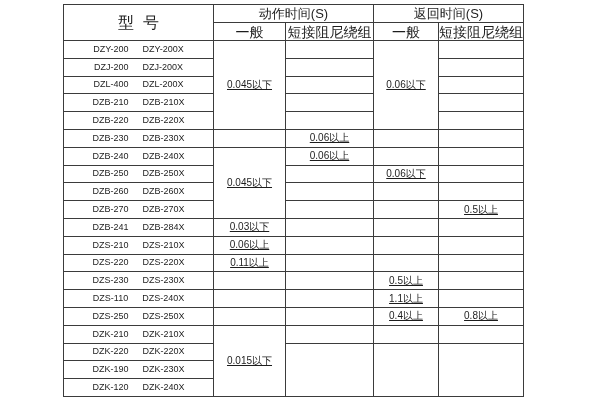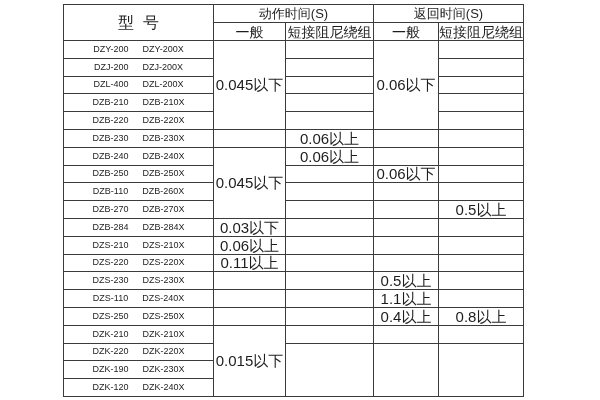--- a/index.html
+++ b/index.html
@@ -10,21 +10,21 @@
   th,td{border:1px solid #3b3b3b;padding:0;margin:0;
         text-align:center;vertical-align:middle;
         font-weight:normal;color:#1d1d1d;font-size:9px;line-height:1;
         overflow:hidden;}
   thead tr{height:18px;}
   tbody tr{height:17.8px;}
   .hdr{font-size:13px;}
   .hdr-model{white-space:pre;font-size:16px;}
   .hdr-sub{font-size:14px;}
   .model-cell{display:flex;justify-content:center;align-items:center;gap:14px;}
-  .val{font-size:15px;}
+  .val{font-size:10px;text-decoration:underline;}
 </style>
 </head>
 <body>
 
 <table>
   <colgroup>
     <col style="width:150px">
     <col style="width:72px">
     <col style="width:88px">
     <col style="width:65px">
@@ -127,21 +127,21 @@
             <span>DZB-250X</span>
           </div>
         </td>
         <td class="val"></td>
         <td class="val">0.06以下</td>
         <td class="val"></td>
       </tr>
       <tr>
         <td>
           <div class="model-cell">
-            <span>DZB-110</span>
+            <span>DZB-260</span>
             <span>DZB-260X</span>
           </div>
         </td>
         <td class="val"></td>
         <td class="val"></td>
         <td class="val"></td>
       </tr>
       <tr>
         <td>
           <div class="model-cell">
@@ -149,21 +149,21 @@
             <span>DZB-270X</span>
           </div>
         </td>
         <td class="val"></td>
         <td class="val"></td>
         <td class="val">0.5以上</td>
       </tr>
       <tr>
         <td>
           <div class="model-cell">
-            <span>DZB-284</span>
+            <span>DZB-241</span>
             <span>DZB-284X</span>
           </div>
         </td>
         <td class="val">0.03以下</td>
         <td class="val"></td>
         <td class="val"></td>
         <td class="val"></td>
       </tr>
       <tr>
         <td>

